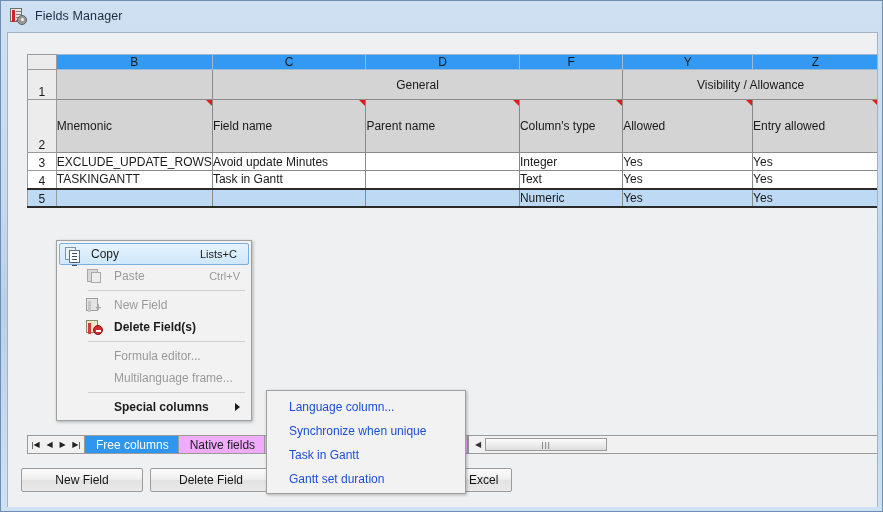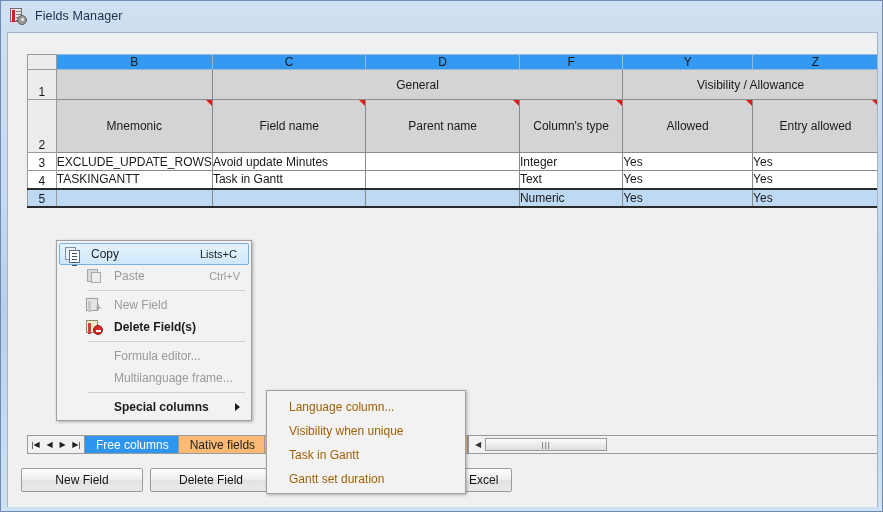--- a/index.html
+++ b/index.html
@@ -140,21 +140,21 @@
   .band {
     background: #d4d4d4;
     text-align: center;
     font-weight: bold;
     font-size: 12.5px;
     height: 30px;
   }
   .band.blank { background: #d4d4d4; }
   .subhdr {
     background: #d4d4d4;
-    text-align: center;
+    text-align: left;
     height: 53px;
     position: relative;
     font-size: 12.5px;
   }
   .subhdr .cmt {
     position: absolute;
     right: 0; top: 0;
     width: 0; height: 0;
     border-top: 6px solid #e01b1b;
     border-left: 6px solid transparent;
@@ -185,21 +185,21 @@
     box-sizing: border-box;
     flex: 0 0 auto;
   }
   .navb { font-size: 8px; color: #202020; line-height: 1; }
   .sheettabs { display: flex; align-items: stretch; flex: 0 0 auto; }
   .stab {
     position: relative;
     padding: 1px 9px 0 11px;
     font-size: 12px;
     color: #202020;
-    background: #fdba74;
+    background: #f0abfc;
     border: 1px solid #9a9a9a;
     border-left: none;
     line-height: 16px;
     white-space: nowrap;
     box-sizing: border-box;
   }
   .stab.active {
     background: #2f96f0;
     color: #ffffff;
   }
@@ -396,21 +396,21 @@
     left: 0; top: 0; bottom: 0;
     width: 20px;
     background: #f2f2f2;
   }
   .smi {
     position: relative;
     height: 24px;
     display: flex; align-items: center;
     padding-left: 22px;
     font-size: 12px;
-    color: #a16207;
+    color: #1d4ed8;
     box-sizing: border-box;
     z-index: 2;
   }
 </style>
 </head>
 <body>
 
 <div id="window">
 
   <div id="titlebar">
@@ -576,21 +576,21 @@
           <span>Special columns</span>
           <span class="sub-arrow"></span>
         </div>
       </div>
 
     <div id="submenu">
         <div class="smi">
           <span>Language column...</span>
         </div>
         <div class="smi">
-          <span>Visibility when unique</span>
+          <span>Synchronize when unique</span>
         </div>
         <div class="smi">
           <span>Task in Gantt</span>
         </div>
         <div class="smi">
           <span>Gantt set duration</span>
         </div>
       </div>
 
   </div>

